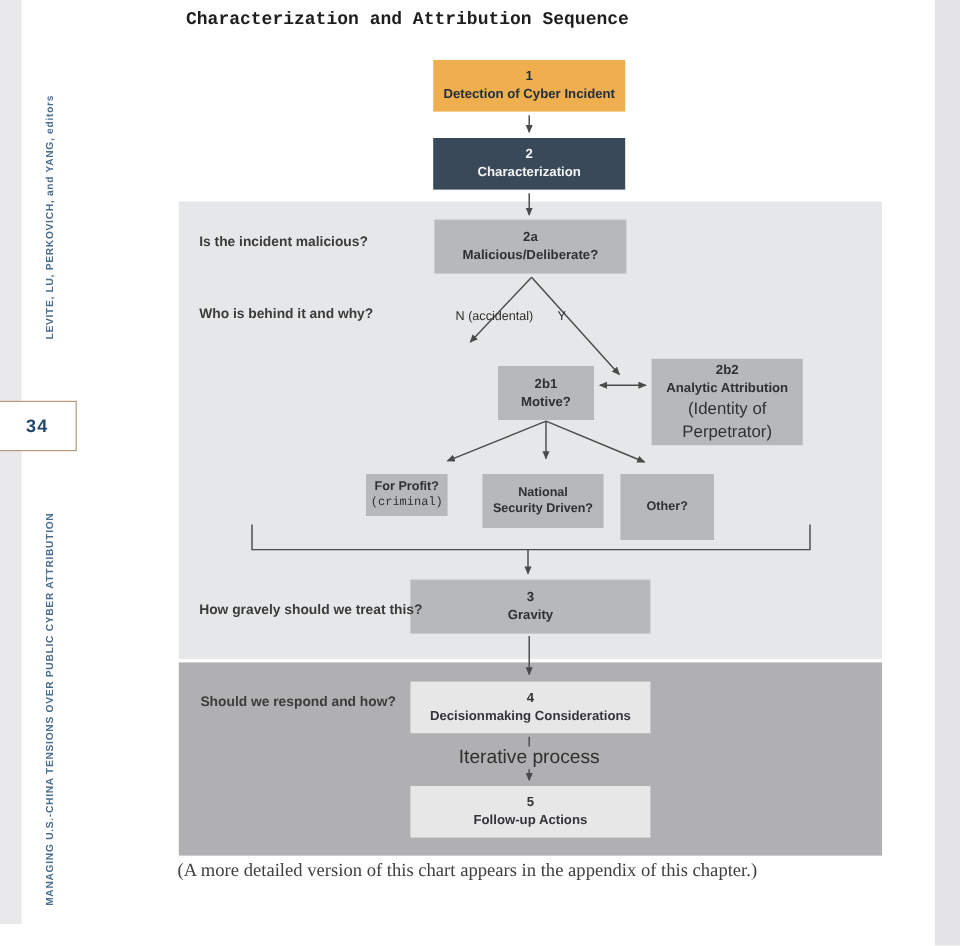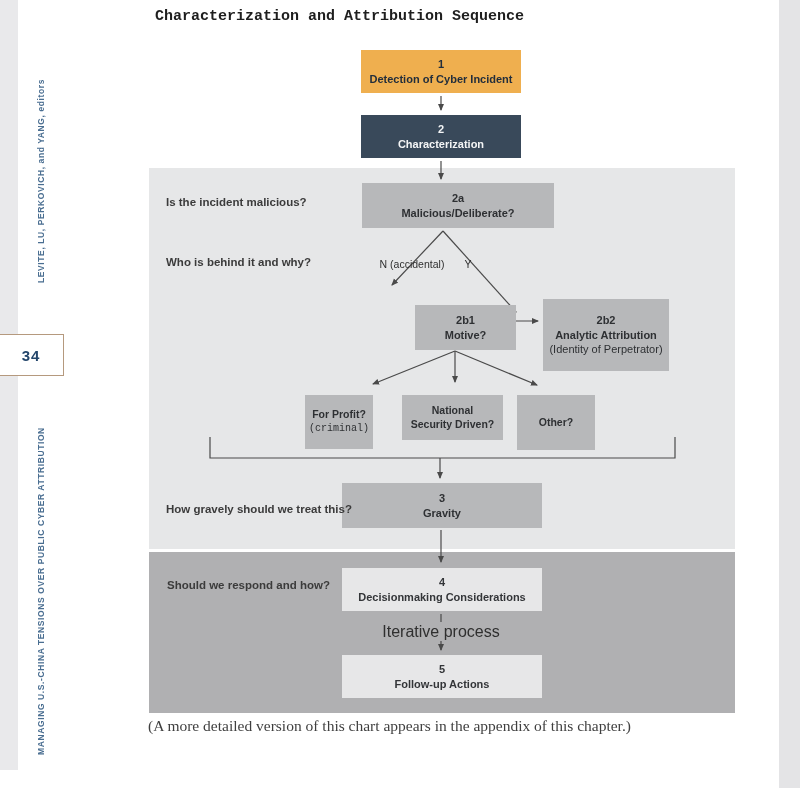--- a/index.html
+++ b/index.html
@@ -43,25 +43,25 @@
     text-align:center;font-weight:bold;color:#2E3033;line-height:1.32;z-index:2;
     white-space:pre-line;
   }
   .node-gray{background:#B7B8BA;}
   .node-lightgray{background:#E7E7E8;}
   .node .num{display:block;}
   .node .sub{font-weight:normal;}
 
   .n1{left:361px;top:50px;width:160px;height:43px;background:#EFAF4F;color:#232E3B;font-size:11px;}
   .n2{left:361px;top:115px;width:160px;height:43px;background:#39495A;color:#F4F5F6;font-size:11px;}
-  .n2a{left:362px;top:183px;width:192px;height:45px;font-size:11px;}
-  .n2b1{left:415px;top:305px;width:101px;height:45px;font-size:11px;}
+  .n2a{left:362px;top:183px;width:160px;height:45px;font-size:11px;}
+  .n2b1{left:415px;top:305px;width:80px;height:45px;font-size:11px;}
   .n2b2{left:543px;top:299px;width:126px;height:72px;font-size:11px;}
-  .n2b2 .sub{font-size:11px;}
-  .nprofit{left:305px;top:395px;width:68px;height:54px;font-size:10.5px;}
+  .n2b2 .sub{font-size:14px;}
+  .nprofit{left:305px;top:395px;width:68px;height:35px;font-size:10.5px;}
   .nprofit .sub{font-size:10px;font-family:Liberation Mono, monospace;}
   .nnatsec{left:402px;top:395px;width:101px;height:45px;font-size:10.5px;}
   .nother{left:517px;top:395px;width:78px;height:55px;font-size:10.5px;}
   .n3{left:342px;top:483px;width:200px;height:45px;font-size:11px;}
   .n4{left:342px;top:568px;width:200px;height:43px;font-size:11px;color:#333538;}
   .n5{left:342px;top:655px;width:200px;height:43px;font-size:11px;color:#333538;}
 
   
   .question{
     position:absolute;font-size:11.5px;font-weight:bold;color:#3B3B3B;z-index:2;

